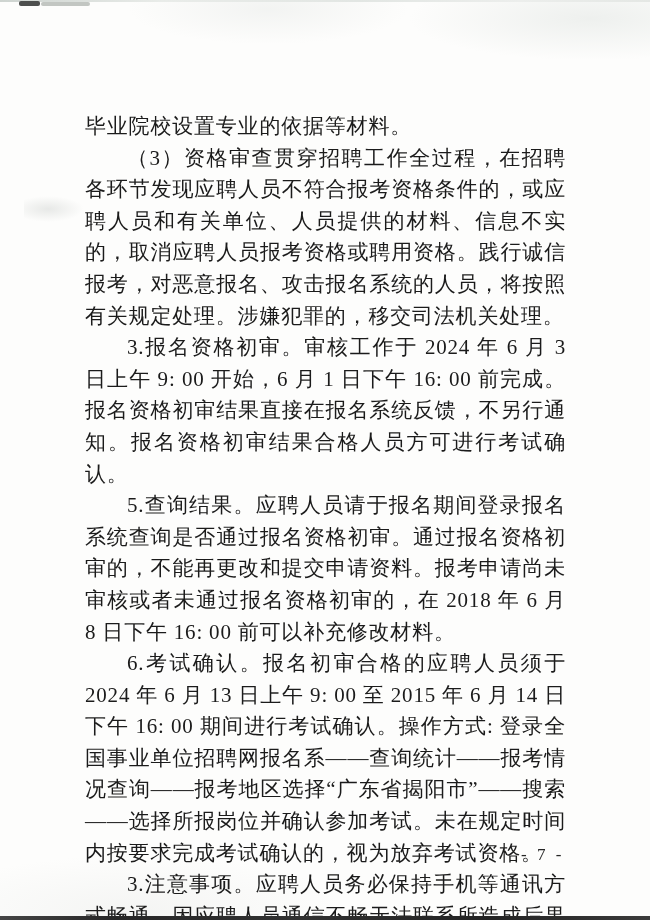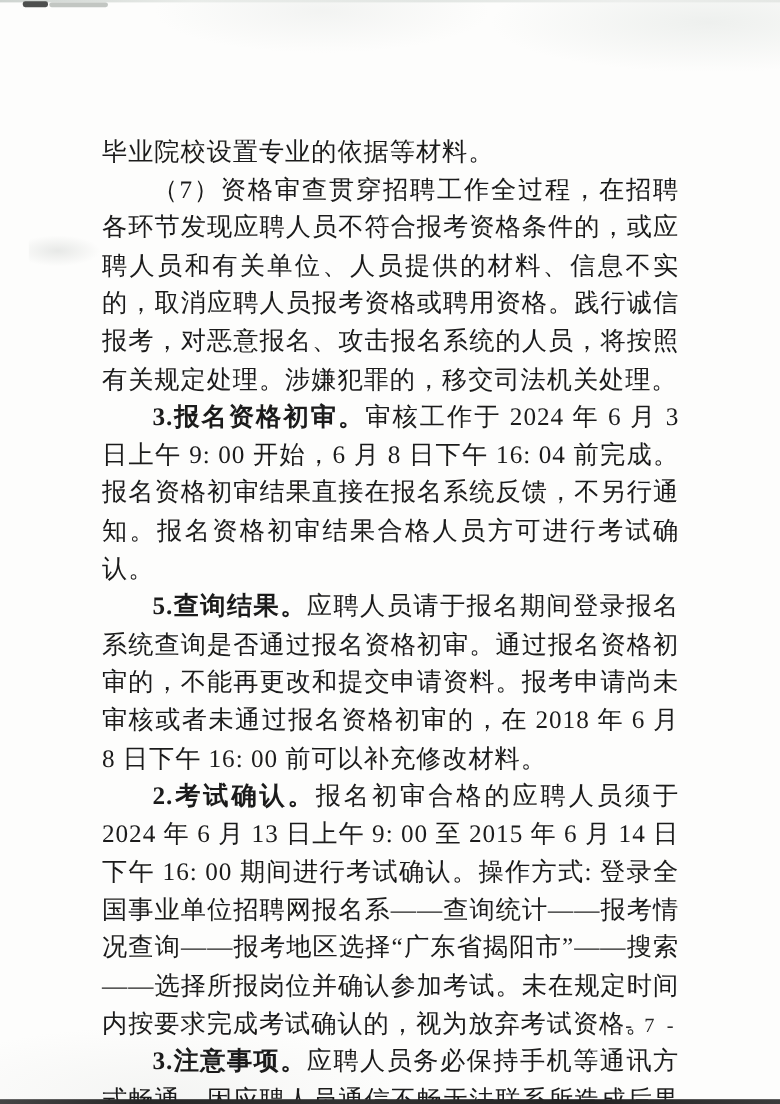--- a/index.html
+++ b/index.html
@@ -50,21 +50,21 @@
     left: 85px;
     width: 481px;
     color: #1b1b1b;
     font-size: 21px;
     line-height: 31.6px;
     letter-spacing: 0.8px;
     text-align: justify;
   }
   .content p { margin: 0; padding: 0; }
   .content p.indent { text-indent: 2em; }
-  .lead { font-weight: bold; }
+  .lead { font-weight: normal; }
   .page-number {
     position: absolute;
     top: 845px;
     left: 521px;
     font-size: 17px;
     letter-spacing: 3px;
     color: #262626;
     font-family: "Liberation Serif", "DejaVu Serif", serif;
     white-space: nowrap;
   }
@@ -74,24 +74,24 @@
 
 <div class="scan-page">
 
   <div class="edge-top"></div>
   <div class="smudge-dark"></div>
   <div class="smudge-light"></div>
   <div class="smudge-faint"></div>
 
   <div class="content">
     <p><span>毕业院校设置专业的依据等材料。</span></p>
-    <p class="indent"><span>（7）资格审查贯穿招聘工作全过程，在招聘各环节发现应聘人员不符合报考资格条件的，或应聘人员和有关单位、人员提供的材料、信息不实的，取消应聘人员报考资格或聘用资格。践行诚信报考，对恶意报名、攻击报名系统的人员，将按照有关规定处理。涉嫌犯罪的，移交司法机关处理。</span></p>
-    <p class="indent"><b class="lead">3.报名资格初审。</b><span>审核工作于 2024 年 6 月 3 日上午 9: 00 开始，6 月 8 日下午 16: 04 前完成。报名资格初审结果直接在报名系统反馈，不另行通知。报名资格初审结果合格人员方可进行考试确认。</span></p>
+    <p class="indent"><span>（3）资格审查贯穿招聘工作全过程，在招聘各环节发现应聘人员不符合报考资格条件的，或应聘人员和有关单位、人员提供的材料、信息不实的，取消应聘人员报考资格或聘用资格。践行诚信报考，对恶意报名、攻击报名系统的人员，将按照有关规定处理。涉嫌犯罪的，移交司法机关处理。</span></p>
+    <p class="indent"><b class="lead">3.报名资格初审。</b><span>审核工作于 2024 年 6 月 3 日上午 9: 00 开始，6 月 1 日下午 16: 00 前完成。报名资格初审结果直接在报名系统反馈，不另行通知。报名资格初审结果合格人员方可进行考试确认。</span></p>
     <p class="indent"><b class="lead">5.查询结果。</b><span>应聘人员请于报名期间登录报名系统查询是否通过报名资格初审。通过报名资格初审的，不能再更改和提交申请资料。报考申请尚未审核或者未通过报名资格初审的，在 2018 年 6 月 8 日下午 16: 00 前可以补充修改材料。</span></p>
-    <p class="indent"><b class="lead">2.考试确认。</b><span>报名初审合格的应聘人员须于 2024 年 6 月 13 日上午 9: 00 至 2015 年 6 月 14 日下午 16: 00 期间进行考试确认。操作方式: 登录全国事业单位招聘网报名系——查询统计——报考情况查询——报考地区选择“广东省揭阳市”——搜索——选择所报岗位并确认参加考试。未在规定时间内按要求完成考试确认的，视为放弃考试资格。</span></p>
+    <p class="indent"><b class="lead">6.考试确认。</b><span>报名初审合格的应聘人员须于 2024 年 6 月 13 日上午 9: 00 至 2015 年 6 月 14 日下午 16: 00 期间进行考试确认。操作方式: 登录全国事业单位招聘网报名系——查询统计——报考情况查询——报考地区选择“广东省揭阳市”——搜索——选择所报岗位并确认参加考试。未在规定时间内按要求完成考试确认的，视为放弃考试资格。</span></p>
     <p class="indent"><b class="lead">3.注意事项。</b><span>应聘人员务必保持手机等通讯方式畅通，因应聘人员通信不畅无法联系所造成后果由其自行负责。</span></p>
   </div>
 
   <div class="page-number">- 7 -</div>
 
   <div class="edge-bottom"></div>
 
 </div>
 
 </body></html>

